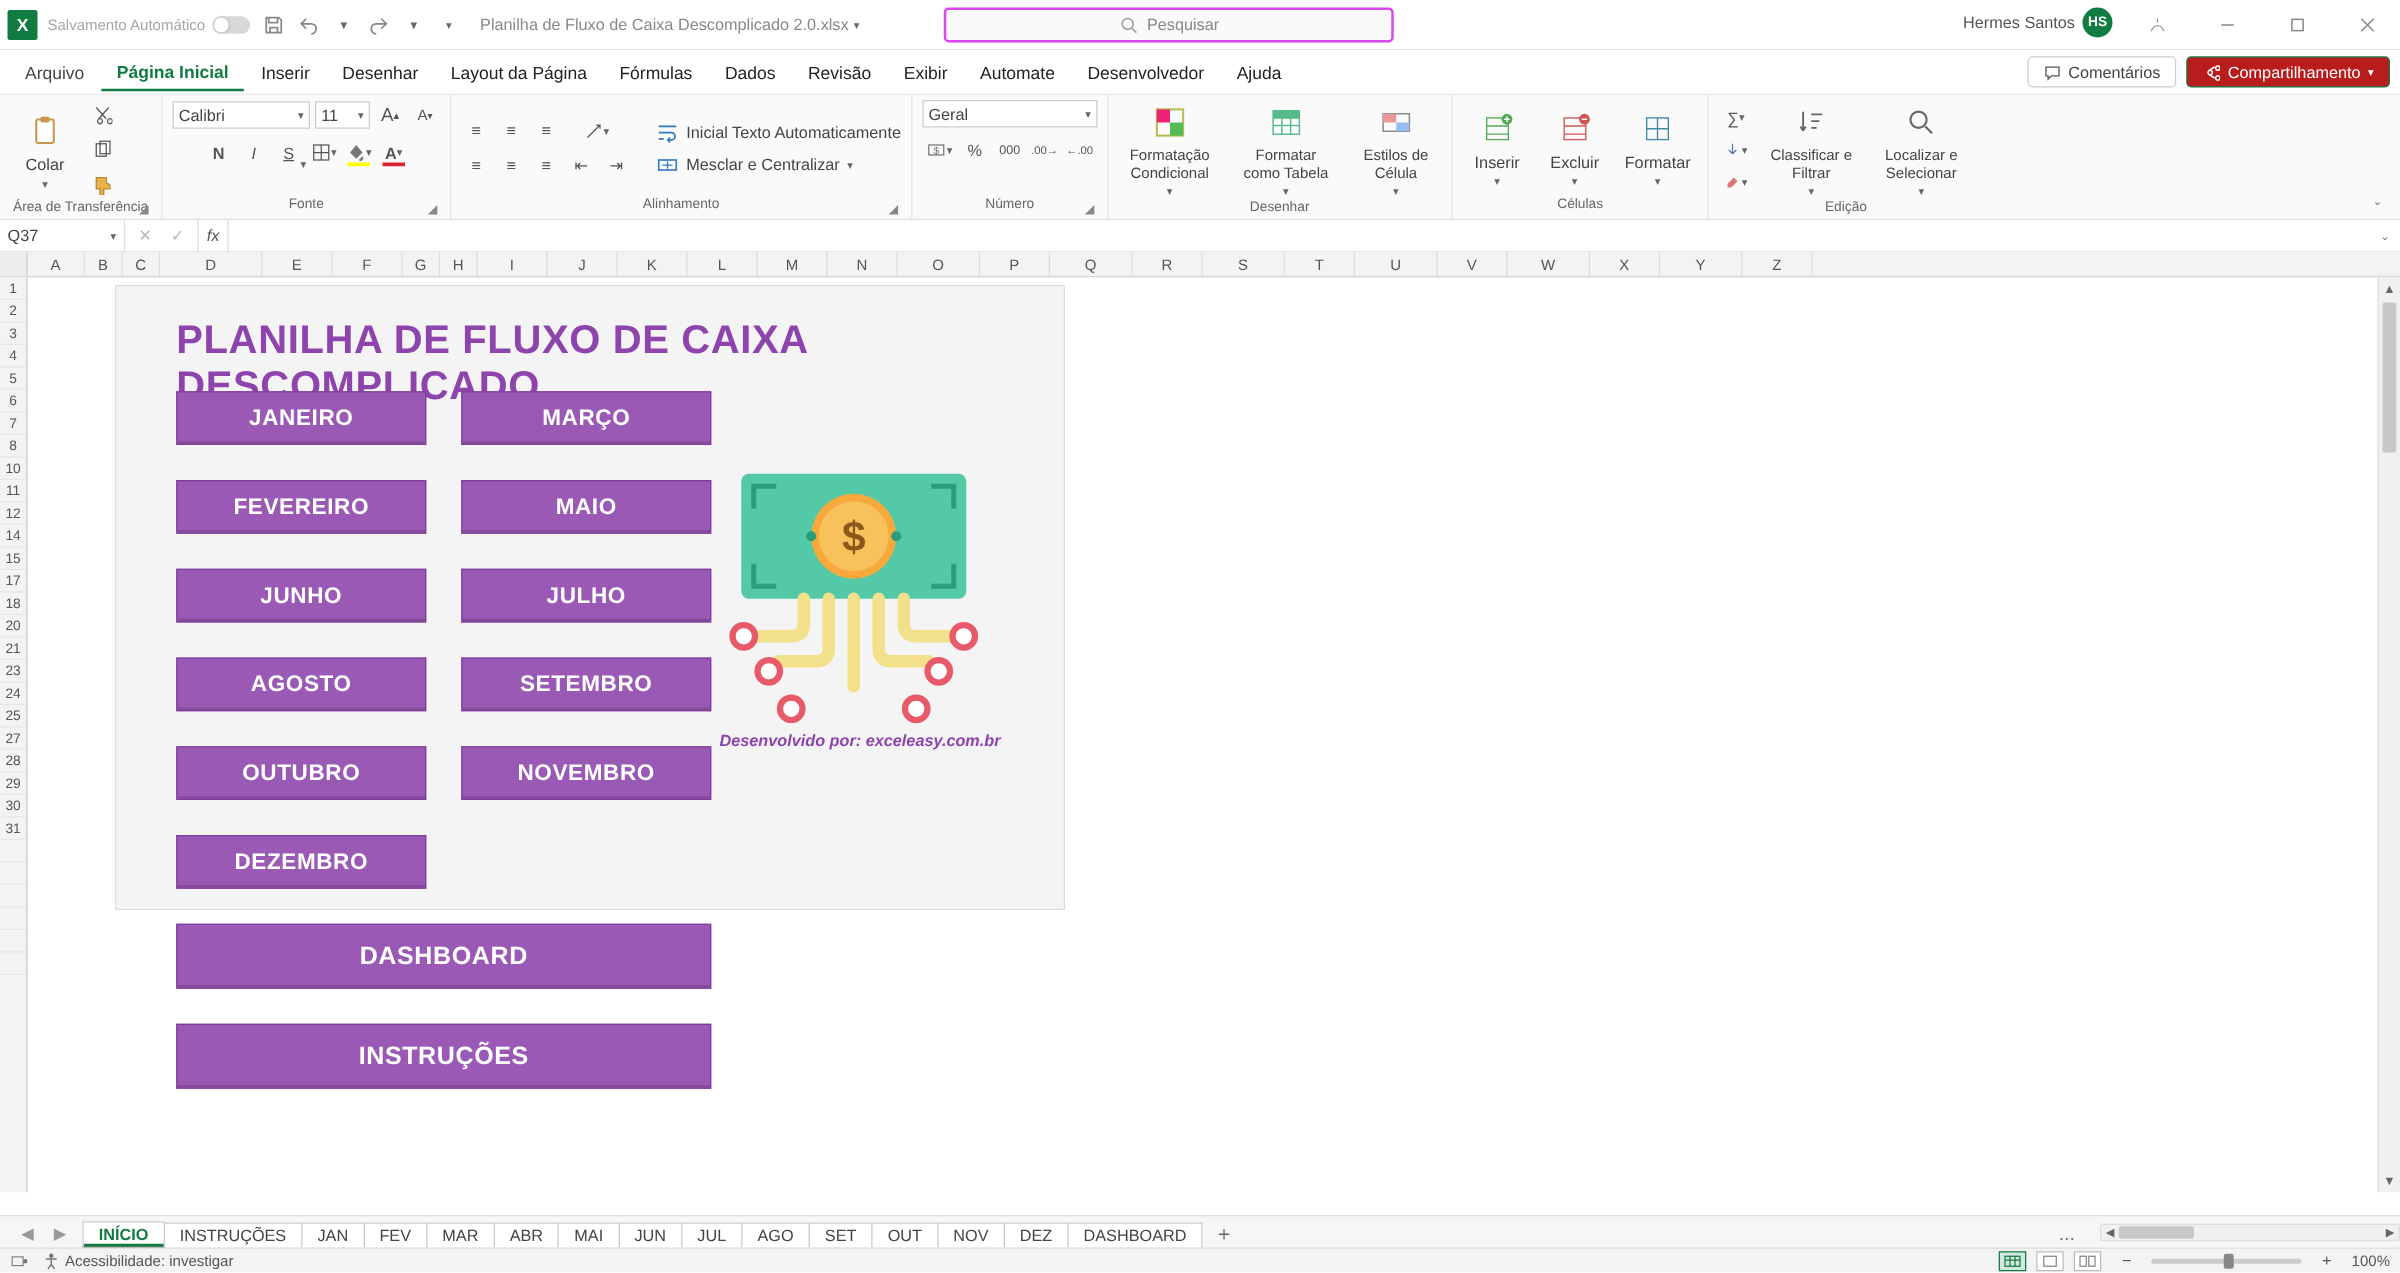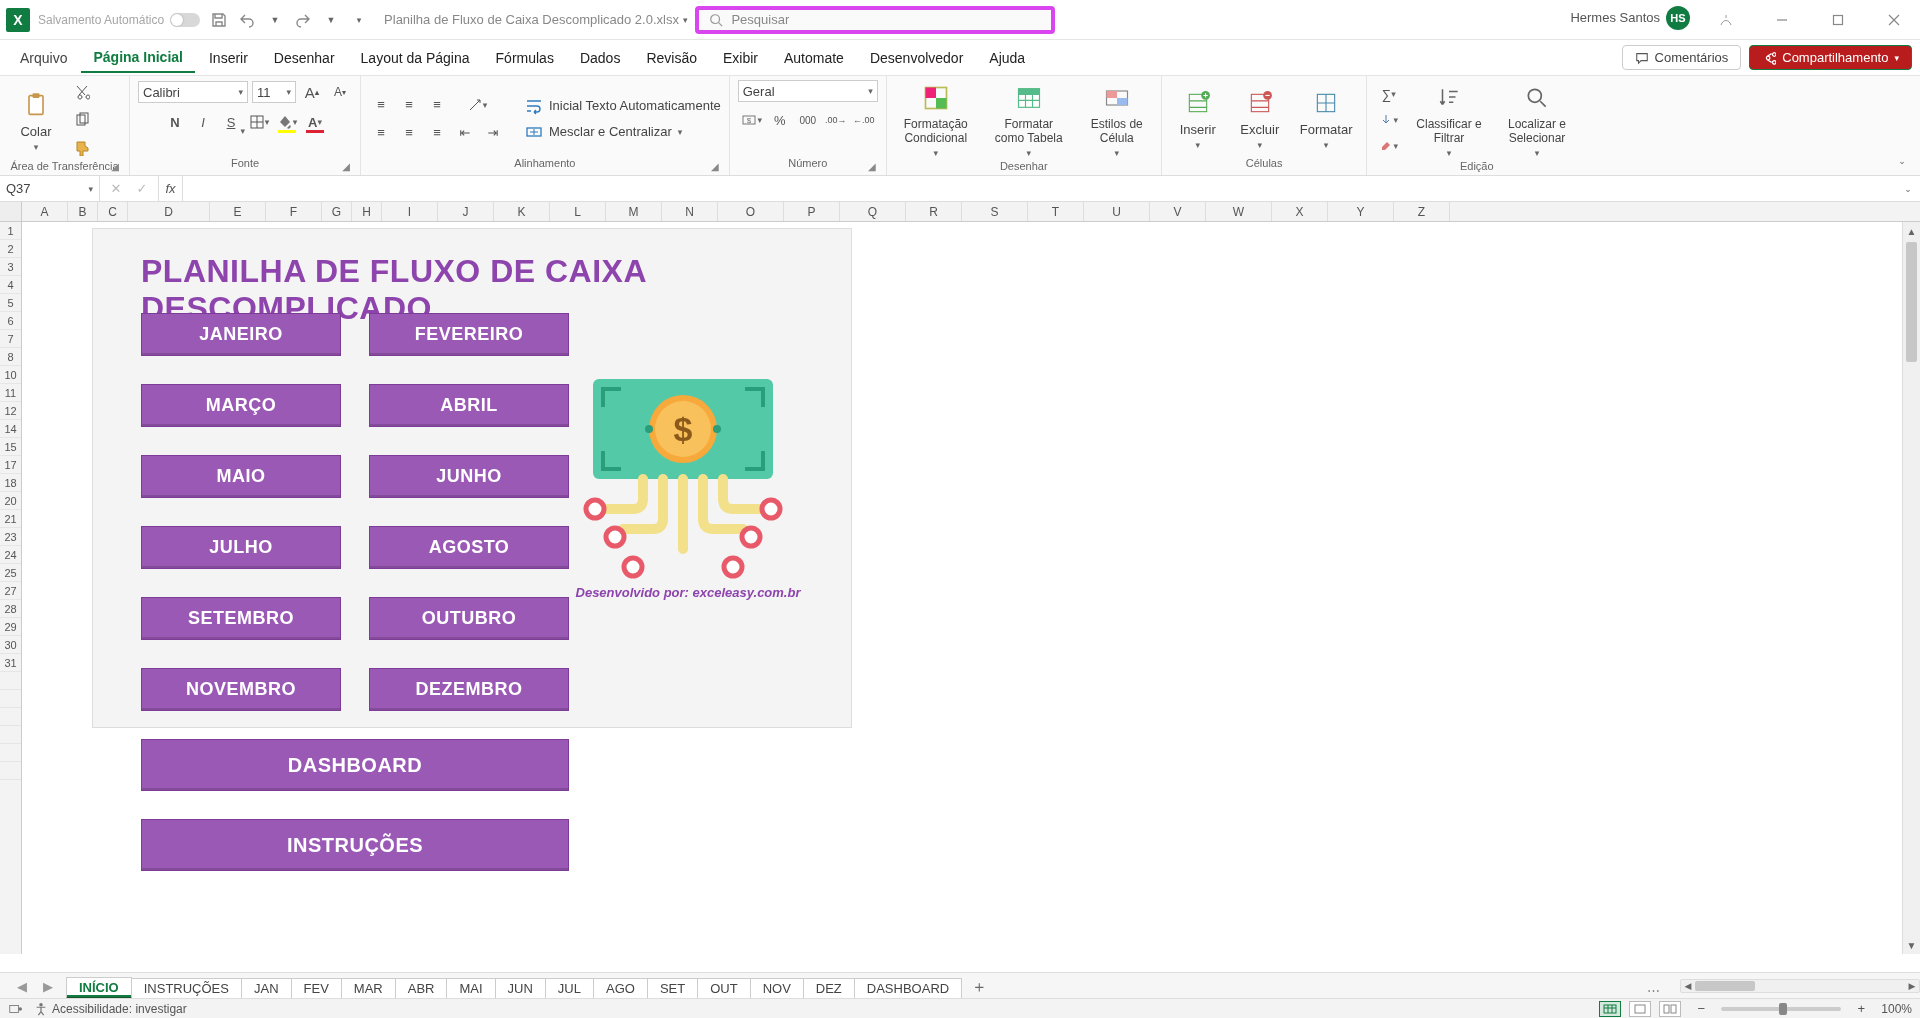--- a/index.html
+++ b/index.html
@@ -7,21 +7,21 @@
 
   
   .titlebar { height: 40px; display: flex; align-items: center; background: #fff; border-bottom: 1px solid #e5e5e5; padding: 0 6px; gap: 8px; }
   .excel-logo { width: 24px; height: 24px; background: #107c41; display: flex; align-items: center; justify-content: center; color: #fff; font-weight: bold; font-size: 14px; border-radius: 2px; }
   .autosave { display: flex; align-items: center; gap: 6px; color: #a6a6a6; font-size: 12px; }
   .toggle { width: 30px; height: 14px; background: #d8d8d8; border-radius: 7px; position: relative; }
   .toggle::after { content:""; position:absolute; width:12px; height:12px; background:#fff; border-radius:50%; top:1px; left:1px; box-shadow:0 0 2px rgba(0,0,0,.3);}
   .qat { display:flex; gap:6px; align-items:center; }
   .qat-btn { width:22px; height:22px; display:flex; align-items:center; justify-content:center; color:#999; cursor:pointer; border-radius:3px;}
   .filename { color:#888; font-size:13px; margin-left:6px; display:flex; align-items:center; gap:4px;}
-  .searchbox { width: 360px; height: 28px; border:4px solid #d946ef; border-radius:4px; display:flex; align-items:center; padding:0 10px; gap:8px; color:#888; background:#fafafa;}
+  .searchbox { margin-left: 60px; width: 360px; height: 28px; border:2px solid #d946ef; border-radius:4px; display:flex; align-items:center; padding:0 10px; gap:8px; color:#888; background:#fafafa;justify-content:center;}
   .titlebar-right { margin-left:auto; display:flex; align-items:flex-start; gap:16px;}
   .user { display:flex; align-items:center; gap:6px; color:#555; font-size:13px;}
   .avatar { width:24px; height:24px; border-radius:50%; background:#107c41; color:#fff; display:flex; align-items:center; justify-content:center; font-size:11px; font-weight:600;}
   .win-btn { width:40px; height:28px; display:flex; align-items:center; justify-content:center; color:#888; cursor:pointer;}
 
   
   .tabs { height: 36px; display:flex; align-items:center; padding: 0 8px; gap:2px; background:#fff; border-bottom:1px solid #e5e5e5;}
   .tab { padding: 6px 12px; cursor:pointer; color:#222; font-size:14px; }
   .tab.active { border-bottom: 2px solid #107c41; color:#107c41; font-weight:600;}
   .tab.file { color:#444; font-weight:500;}
@@ -543,23 +543,22 @@
       <div class="rowhdr"></div>
       <div class="rowhdr"></div>
       <div class="rowhdr"></div>
       <div class="rowhdr"></div>
     </div>
   <div class="canvas">
     <div class="sheet-card">
       <div class="title">PLANILHA DE FLUXO DE CAIXA DESCOMPLICADO</div>
       <div class="btn-grid" id="month-mount">
           <div class="month-btn">JANEIRO</div>
+          <div class="month-btn">MARÇO</div>
           <div class="month-btn">FEVEREIRO</div>
-          <div class="month-btn">MARÇO</div>
-          <div class="month-btn">ABRIL</div>
           <div class="month-btn">MAIO</div>
           <div class="month-btn">JUNHO</div>
           <div class="month-btn">JULHO</div>
           <div class="month-btn">AGOSTO</div>
           <div class="month-btn">SETEMBRO</div>
           <div class="month-btn">OUTUBRO</div>
           <div class="month-btn">NOVEMBRO</div>
           <div class="month-btn">DEZEMBRO</div>
           <div class="month-btn wide-btn">DASHBOARD</div>
           <div class="month-btn wide-btn">INSTRUÇÕES</div>

